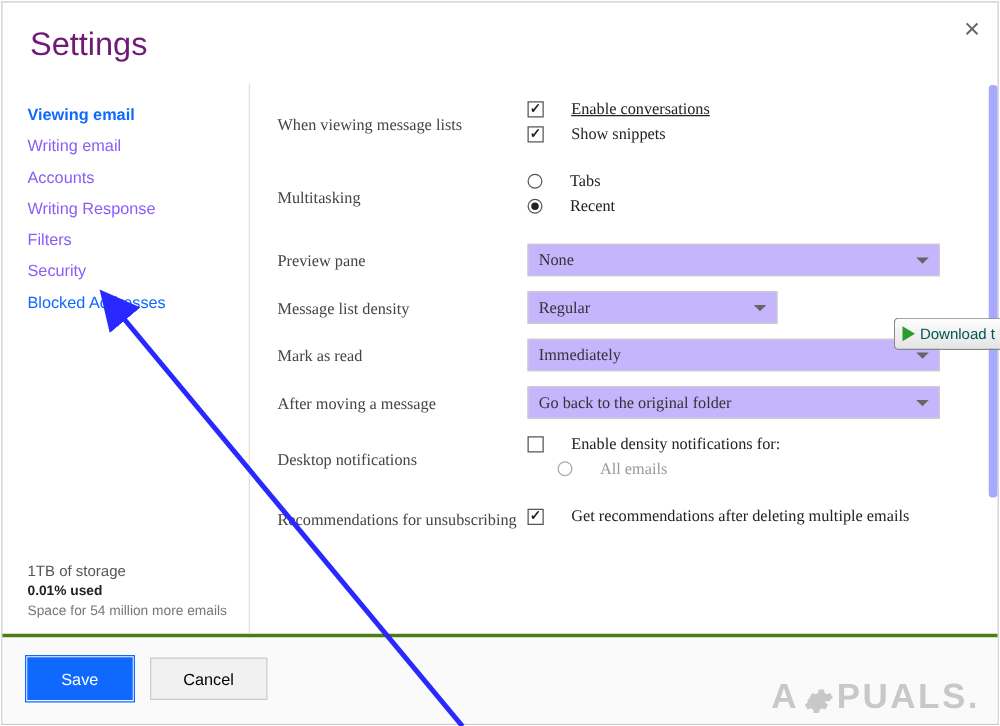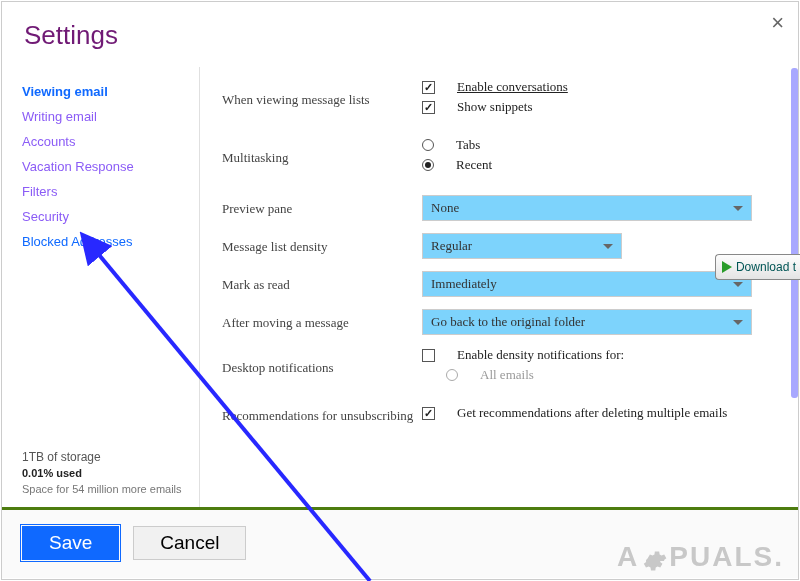--- a/index.html
+++ b/index.html
@@ -136,21 +136,21 @@
   .sub-rad .rad { border-color: #aaa; }
   .select {
     border: 1px solid #ccc;
     height: 26px;
     line-height: 24px;
     padding: 0 8px;
     width: 330px;
     position: relative;
     font-size: 13px;
     color: #333;
-    background: #7dd3fc;
+    background: #c4b5fd;
     cursor: pointer;
   }
   .select.narrow { width: 200px; }
   .select::after {
     content: '';
     position: absolute;
     right: 8px;
     top: 10px;
     border-left: 5px solid transparent;
     border-right: 5px solid transparent;
@@ -162,21 +162,21 @@
     display: flex;
     gap: 14px;
     background: #fafafa;
   }
   .btn {
     height: 34px;
     padding: 0 26px;
     border: 1px solid #ccc;
     background: #f1f1f1;
     cursor: pointer;
-    font-size: 19px;
+    font-size: 13px;
   }
   .btn.primary {
     background: #0f69ff;
     border-color: #0f69ff;
     color: #fff;
     outline: 1px solid #0f69ff;
     outline-offset: 1px;
   }
   .scroll-track {
     position: absolute;
@@ -251,21 +251,21 @@
 
 <div class="container">
   <div class="close-btn">×</div>
   <div class="title">Settings</div>
 
   <div class="body-area">
     <div class="sidebar">
       <div class="nav-item active">Viewing email</div>
       <div class="nav-item">Writing email</div>
       <div class="nav-item">Accounts</div>
-      <div class="nav-item">Vacation Response</div>
+      <div class="nav-item">Writing Response</div>
       <div class="nav-item">Filters</div>
       <div class="nav-item">Security</div>
       <div class="nav-item highlight">Blocked Addresses</div>
 
       <div class="storage-info">
         <div class="storage-line1">1TB of storage</div>
         <div class="storage-line2">0.01% used</div>
         <div class="storage-line3">Space for 54 million more emails</div>
       </div>
     </div>

